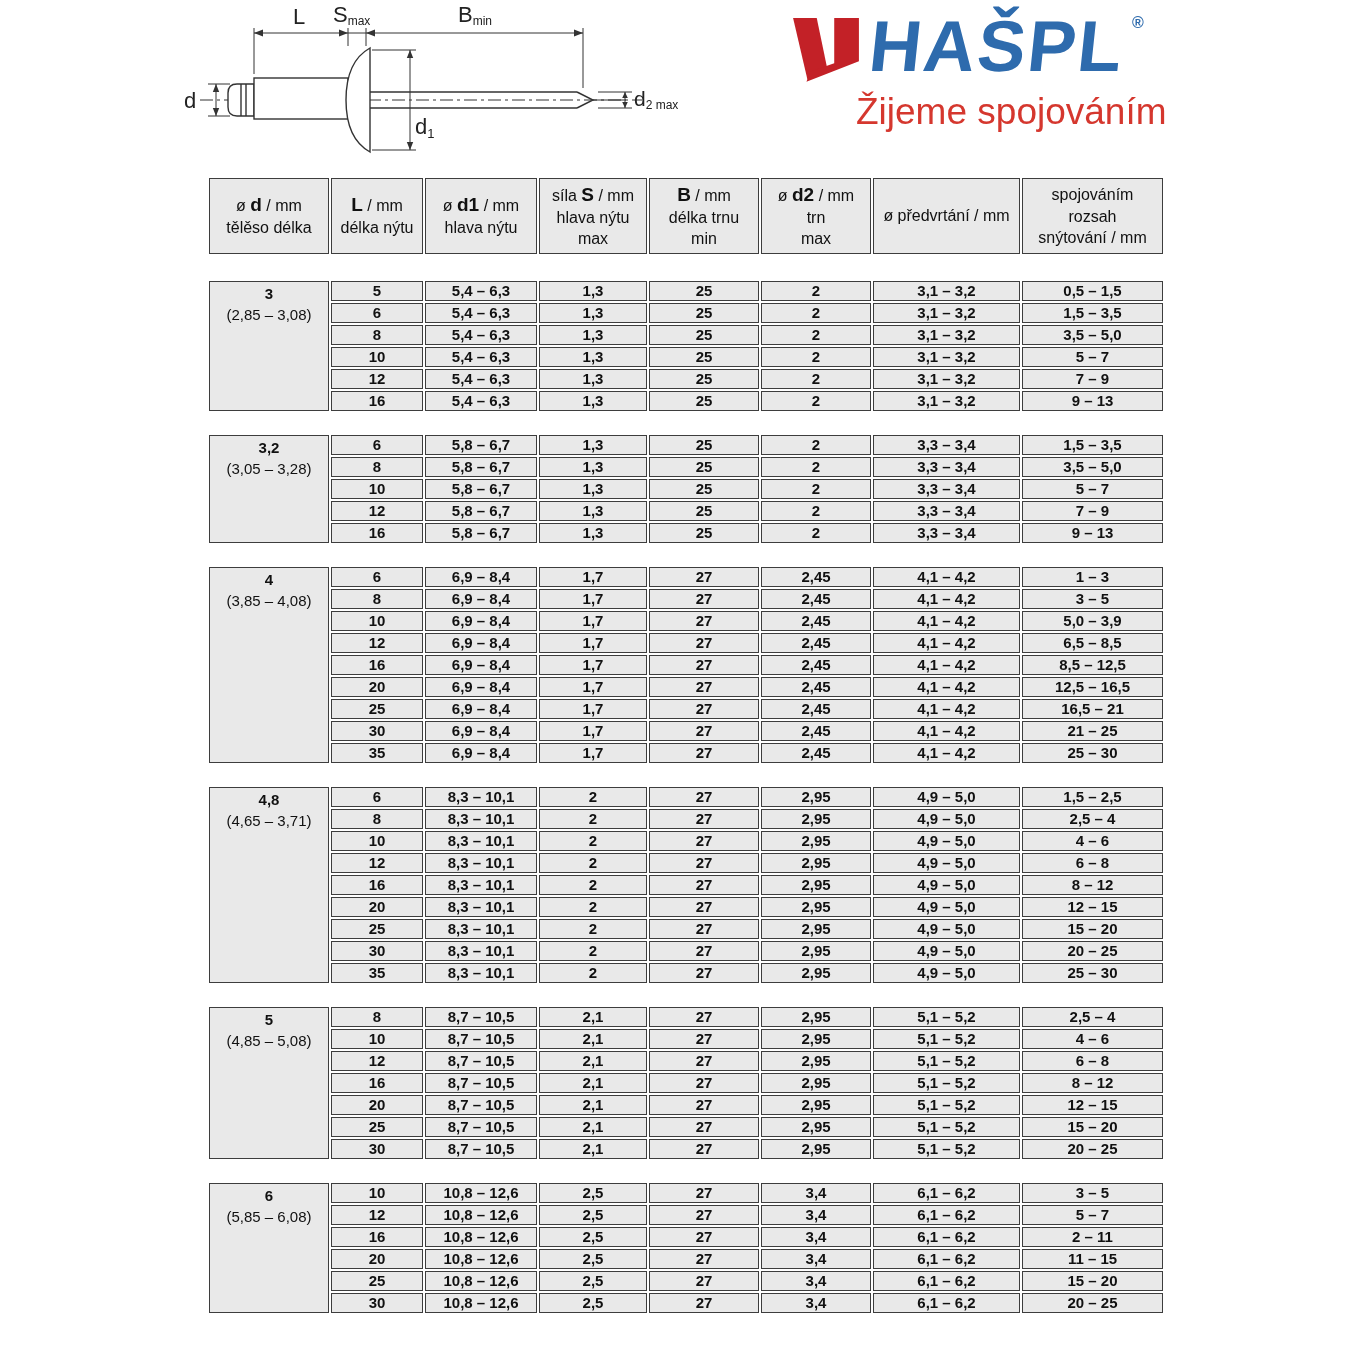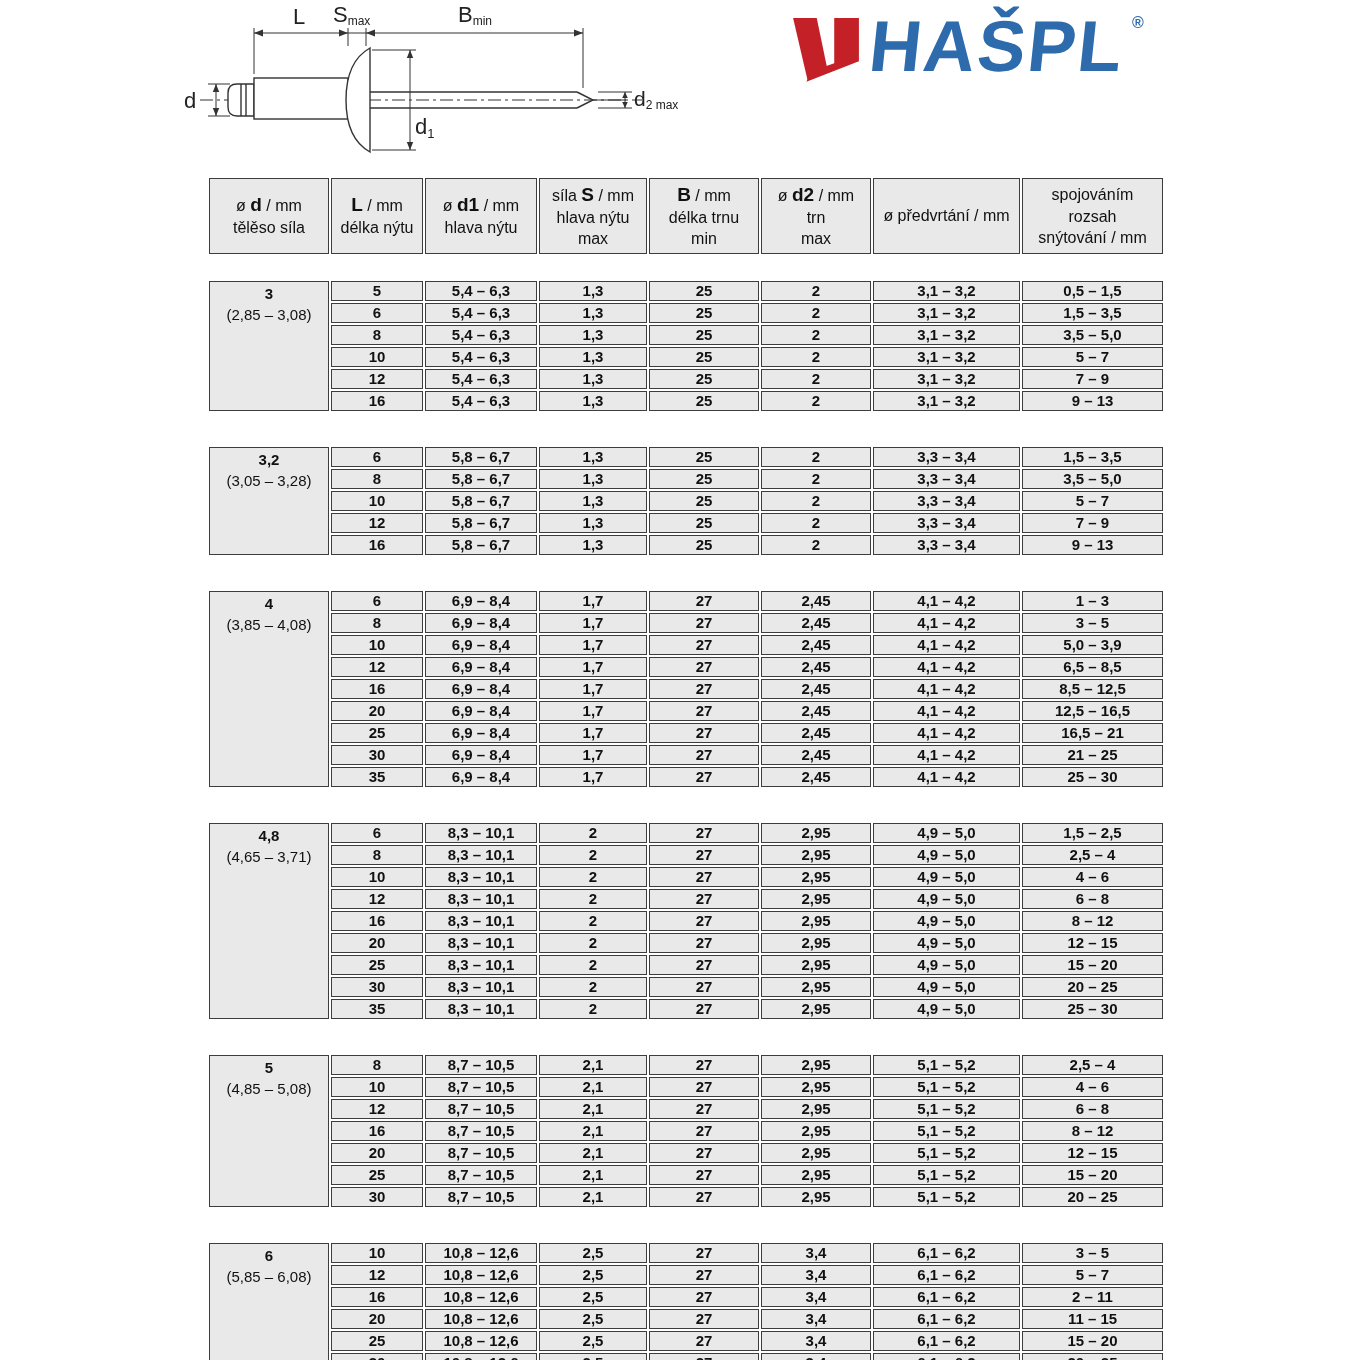--- a/index.html
+++ b/index.html
@@ -32,21 +32,21 @@
     padding:0;overflow:hidden;
   }
   th{height:74px;font-weight:normal;vertical-align:middle;}
   .h1{font-size:16px;line-height:22px;}
   .hb{font-size:19px;font-weight:bold;}
   .h2{font-size:16px;line-height:21px;}
   td{height:18px;font-size:15px;font-weight:bold;line-height:18px;}
   td.dcell{vertical-align:top;padding-top:1px;}
   .dsize{font-size:15px;font-weight:bold;line-height:21px;}
   .drange{font-size:15px;font-weight:normal;line-height:21px;}
-  table.sec{margin-top:32px;}
+  table.sec{margin-top:20px;}
   table.sec.first{margin-top:23px;}
 </style>
 </head>
 <body>
 
 <div class="drawing">
   <svg width="525" height="170" viewBox="0 0 525 170">
     <g stroke="#333" stroke-width="1.4" fill="none">
 
       <line x1="22" y1="100" x2="464" y2="100" stroke-width="1" stroke-dasharray="13 4 3 4"></line>
@@ -107,39 +107,40 @@
 
 <div class="logo">
   <div class="logo-row">
     <svg class="u-mark" width="72" height="66" viewBox="0 0 70 64">
       <polygon points="3,0 26,0 36,48 17,60" fill="#c32127"></polygon>
       <polygon points="43,0 67,0 67,42 16,62 20,52 43,44" fill="#c32127"></polygon>
     </svg>
     <span class="brand">HAŠPL</span>
     <span class="reg">®</span>
   </div>
+  <div class="tagline">Žijeme spojováním</div>
 </div>
 
 <div class="tablewrap">
   <table class="head">
     <colgroup>
         <col style="width: 120px;">
         <col style="width: 92px;">
         <col style="width: 112px;">
         <col style="width: 108px;">
         <col style="width: 110px;">
         <col style="width: 110px;">
         <col style="width: 147px;">
         <col style="width: 141px;">
       </colgroup>
     <thead>
         <tr id="header-row">
           <th>
             <div class="h1"><span>ø </span><span class="hb">d</span><span> / mm</span></div>
-            <div class="h2">tělěso síla</div>
+            <div class="h2">tělěso délka</div>
           </th>
           <th>
             <div class="h1"><span class="hb">L</span><span> / mm</span></div>
             <div class="h2">délka nýtu</div>
           </th>
           <th>
             <div class="h1"><span>ø </span><span class="hb">d1</span><span> / mm</span></div>
             <div class="h2">hlava nýtu</div>
           </th>
           <th>

